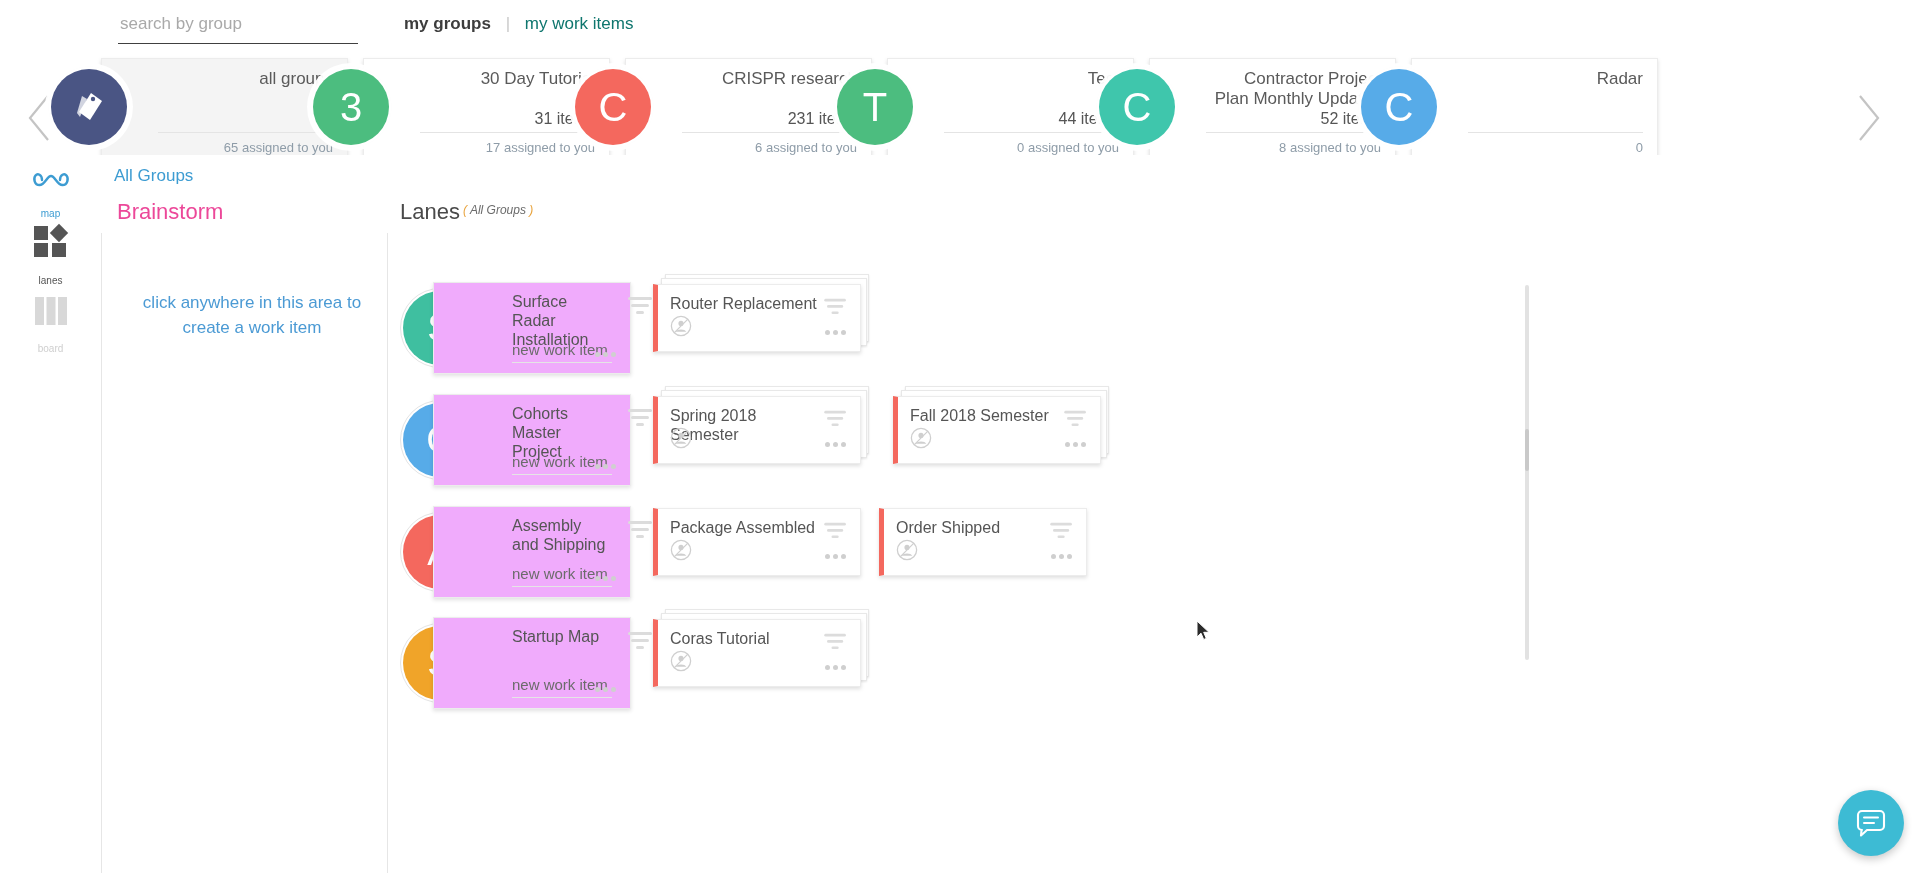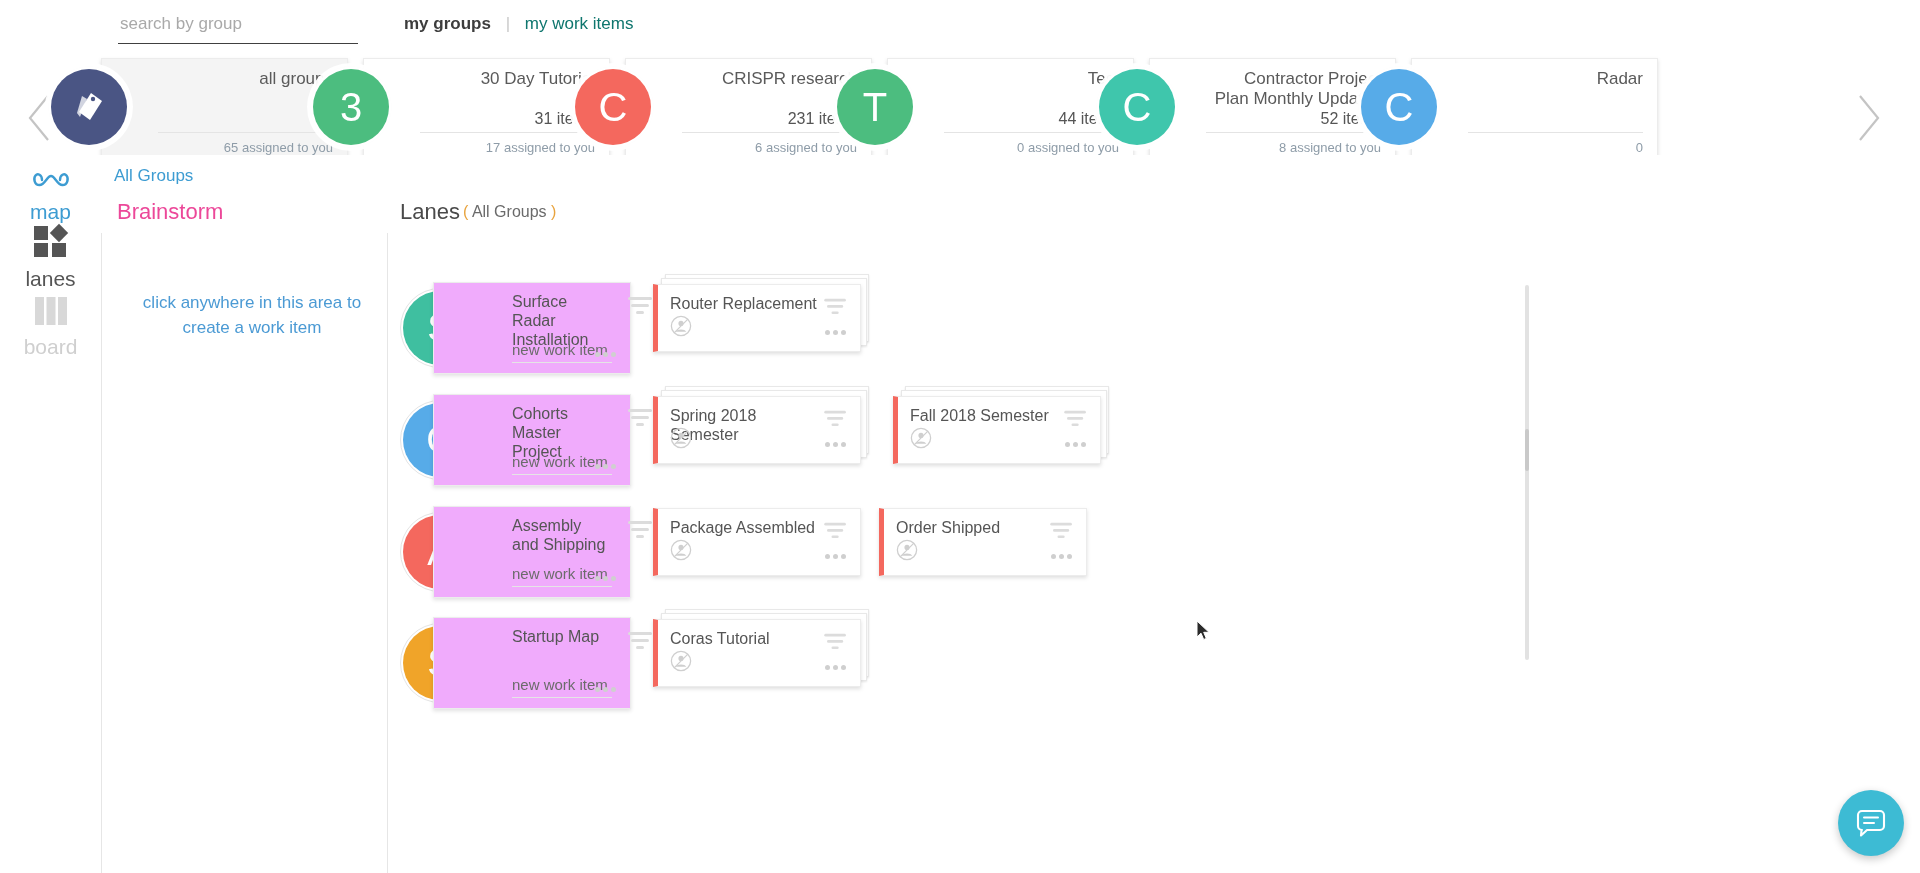--- a/index.html
+++ b/index.html
@@ -67,21 +67,21 @@
   }
   .gavatar-ring {
     position: absolute; left: -54px; top: 7px;
     width: 82px; height: 82px; border-radius: 50%;
     border: 1px solid #e2e2e2; background: #fff;
   }
 
   
   .leftnav { position: absolute; left: 0; top: 155px; width: 101px; height: 718px; background: #fff; }
   .navitem { position: absolute; left: 0; width: 101px; text-align: center; cursor: pointer; }
-  .navitem .navlabel { font-size: 21px; margin-top: 4px; display: block; }
+  .navitem .navlabel { font-size: 10px; margin-top: 12px; display: block; }
   .navitem.map { top: 13px; color: #3d9cd2; }
   .navitem.lanes { top: 68px; color: #555; }
   .navitem.board { top: 140px; color: #cfcfcf; }
 
   
   .main { position: absolute; left: 101px; top: 155px; width: 1819px; height: 718px; background: #fff; }
 
   .allgroups-link {
     position: absolute; left: 13px; top: 11px; font-size: 17px; color: #3d9cd2; cursor: pointer;
   }
@@ -92,21 +92,21 @@
   .vrule2 { position: absolute; left: 286px; top: 78px; width: 1px; height: 640px; background: #e6e6e6; }
 
   .hint {
     position: absolute; left: 16px; top: 135px; width: 270px; text-align: center;
     font-size: 17px; line-height: 25px; color: #4b9ad4; cursor: pointer;
   }
 
   .lanes-title {
     position: absolute; left: 299px; top: 44px; font-size: 22px; color: #4a4a4a;
   }
-  .lanes-scope { position: absolute; left: 362px; top: 48px; font-size: 16px; color: #6a6a6a; }
+  .lanes-scope { position: absolute; left: 362px; top: 48px; font-size: 12px; color: #6a6a6a; font-style: italic; }
   .paren { color: #e8a33d; }
 
   .newgroup-wrap { position: absolute; left: 299px; top: 85px; width: 253px; }
   .newgroup-input {
     width: 253px; border: none; border-bottom: 1px solid #e0e0e0;
     font-family: "Liberation Sans", sans-serif; font-size: 17px; color: #6d6d6d;
     padding: 2px 4px 8px 4px; outline: none; background: transparent;
   }
   .newgroup-input::placeholder { color: #7d7d7d; }
 

